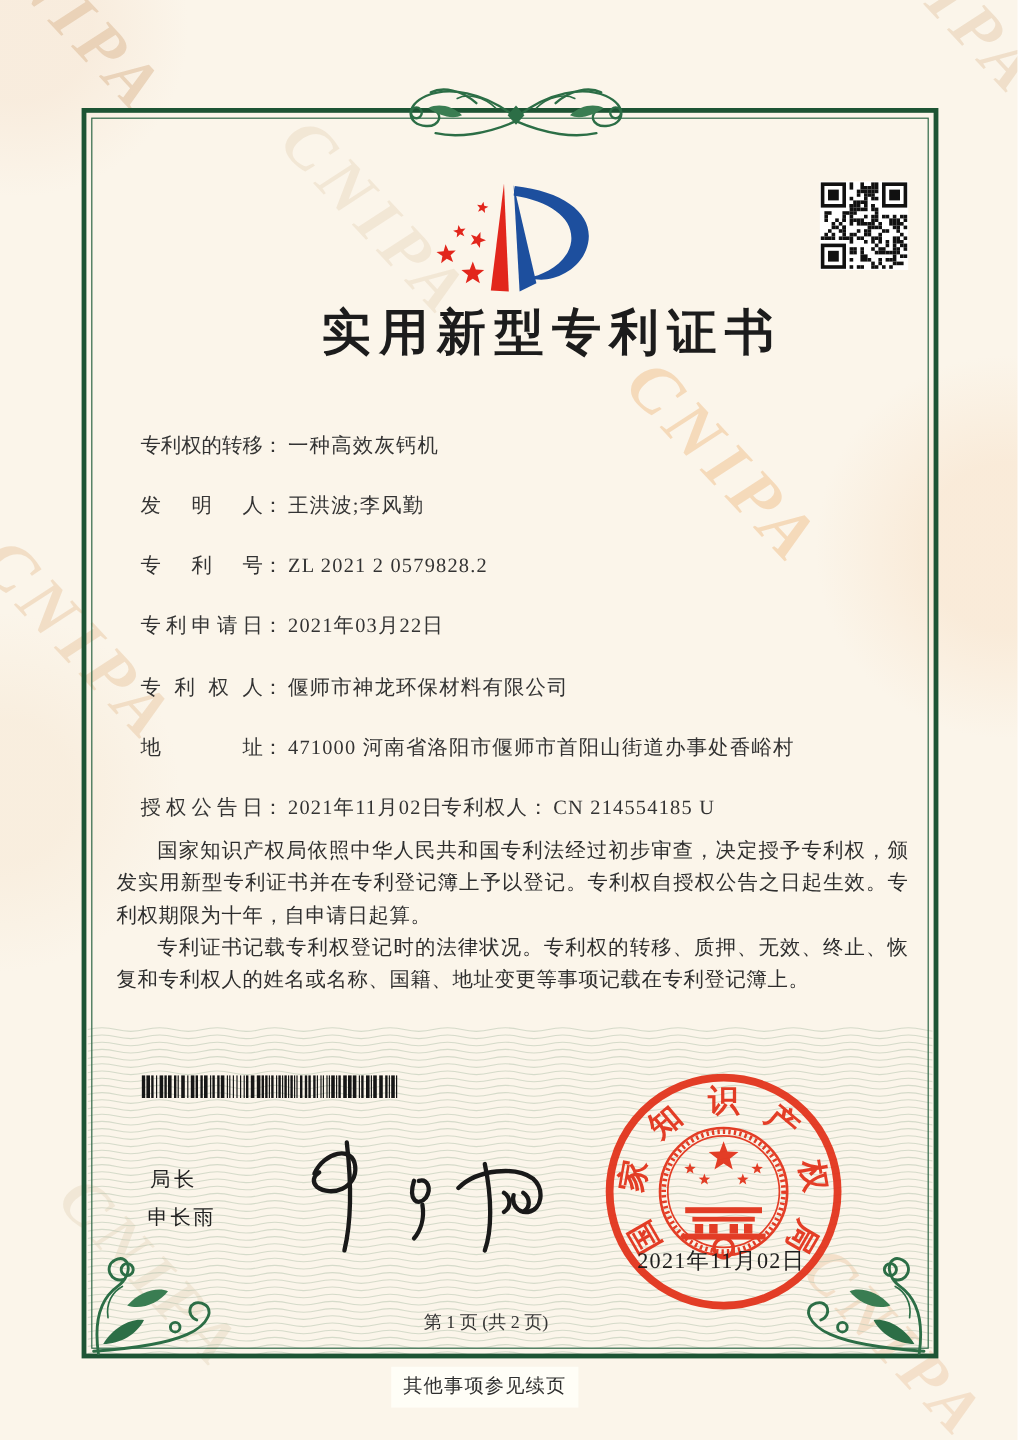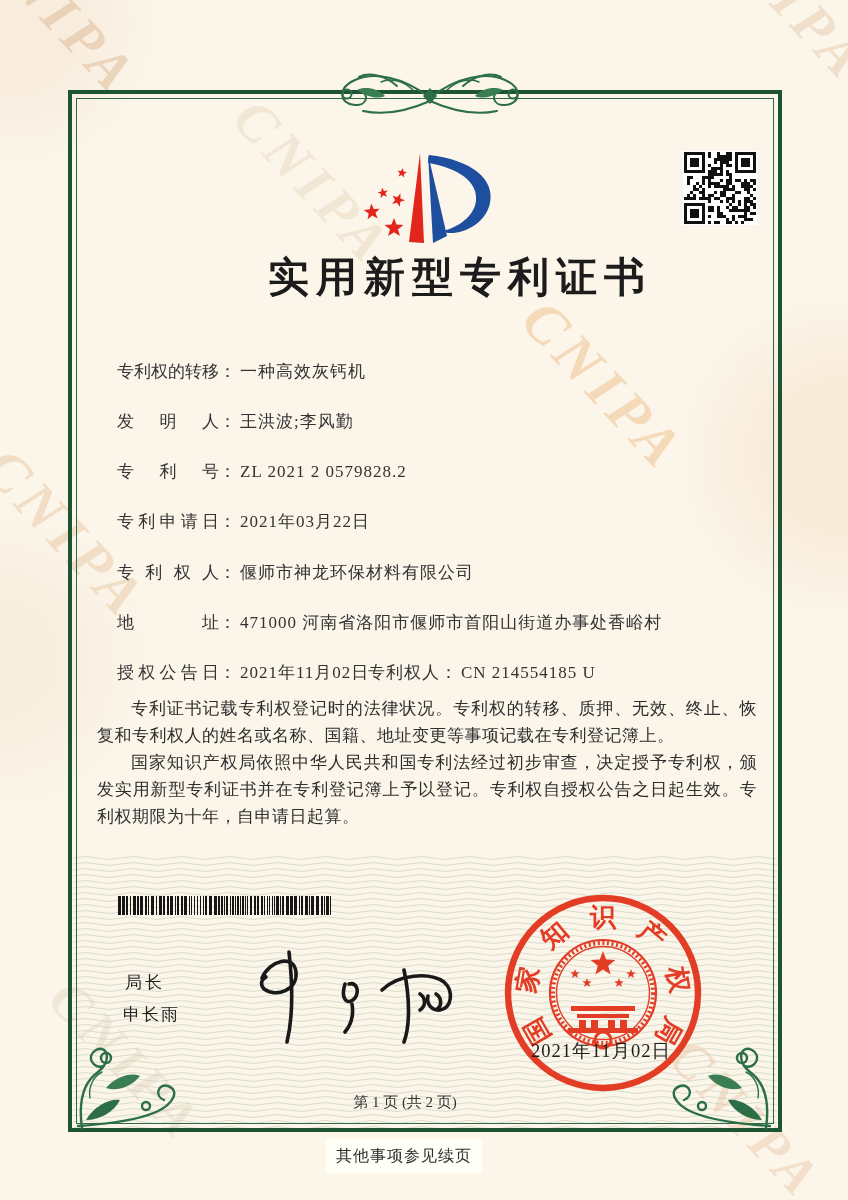--- a/index.html
+++ b/index.html
@@ -375,22 +375,22 @@
     </div>
     <div class="frow" style="top:661px;">
       <span class="flabel">授权公告日</span><span class="fcolon">：</span><span class="fvalue">2021年11月02日</span>
       <span class="fpair2">
         <span class="flabel2">专利权人</span><span class="fcolon">：</span><span class="fvalue">CN 214554185 U</span>
       </span>
     </div>
   </div>
 
   <div class="abs bodytext">
+    <p>国家知识产权局依照中华人民共和国专利法经过初步审查，决定授予专利权，颁发实用新型专利证书并在专利登记簿上予以登记。专利权自授权公告之日起生效。专利权期限为十年，自申请日起算。</p>
     <p>专利证书记载专利权登记时的法律状况。专利权的转移、质押、无效、终止、恢复和专利权人的姓名或名称、国籍、地址变更等事项记载在专利登记簿上。</p>
-    <p>国家知识产权局依照中华人民共和国专利法经过初步审查，决定授予专利权，颁发实用新型专利证书并在专利登记簿上予以登记。专利权自授权公告之日起生效。专利权期限为十年，自申请日起算。</p>
   </div>
 
   <svg class="svgabs" id="barcode" style="left:118px;top:896px;" width="220" height="19" viewBox="0 0 220 19">
       <rect x="0" y="0" width="3" height="19" fill="#161616"></rect>
       <rect x="4" y="0" width="3" height="19" fill="#161616"></rect>
       <rect x="8" y="0" width="2" height="19" fill="#161616"></rect>
       <rect x="12" y="0" width="1" height="19" fill="#161616"></rect>
       <rect x="15" y="0" width="3" height="19" fill="#161616"></rect>
       <rect x="19" y="0" width="2" height="19" fill="#161616"></rect>
       <rect x="22" y="0" width="3" height="19" fill="#161616"></rect>

